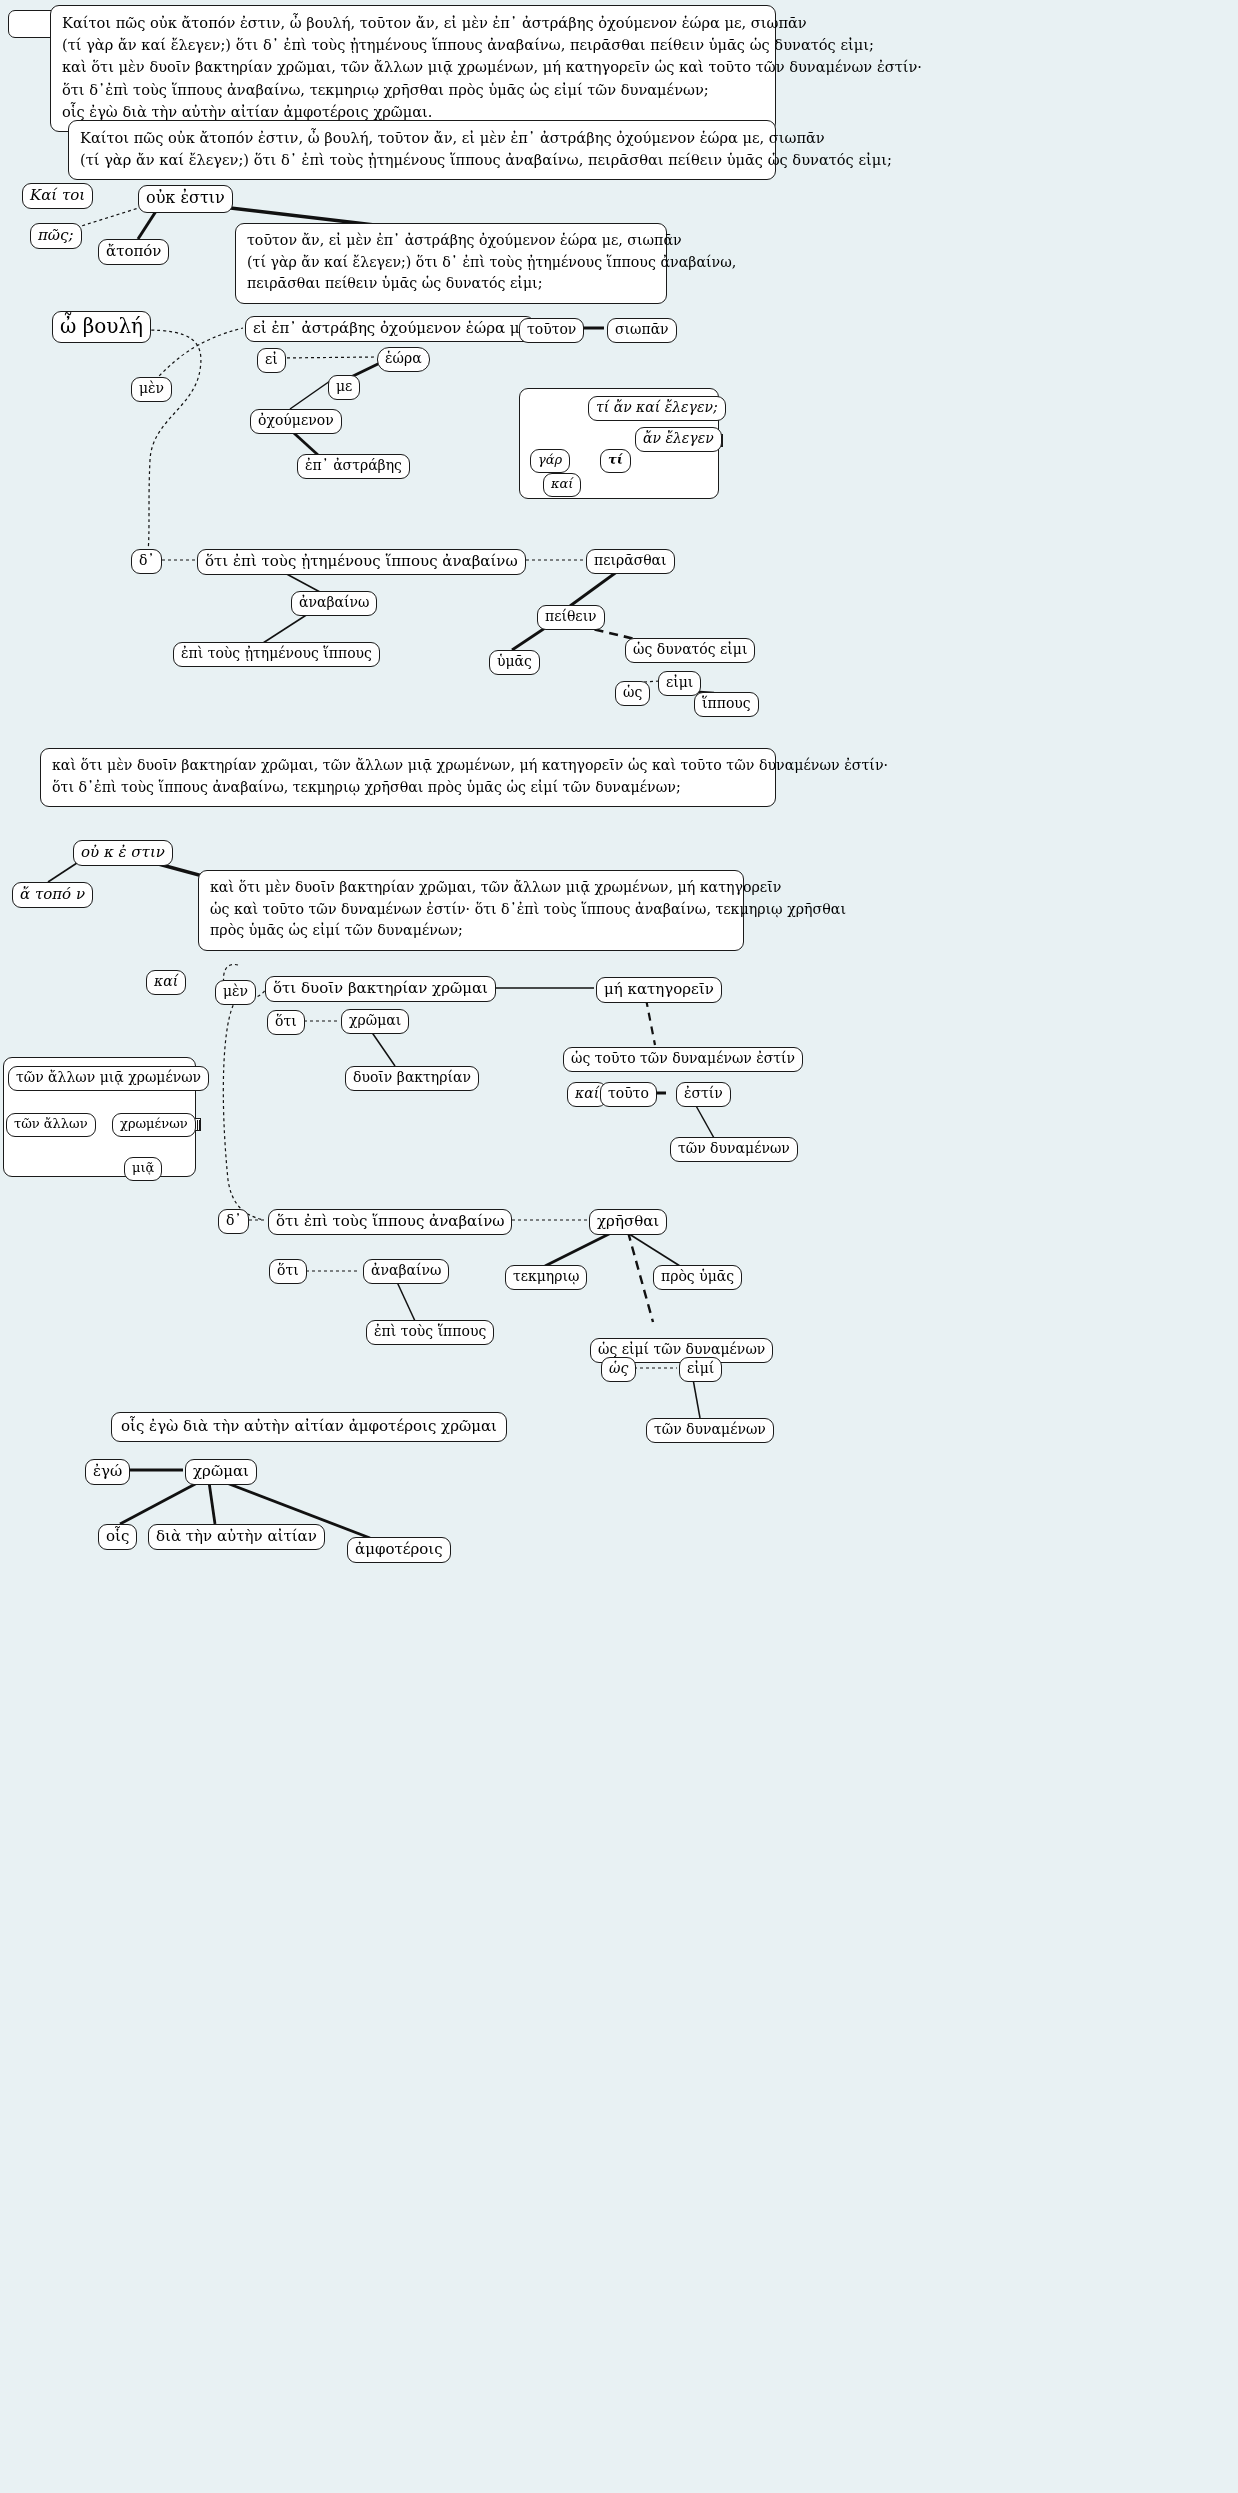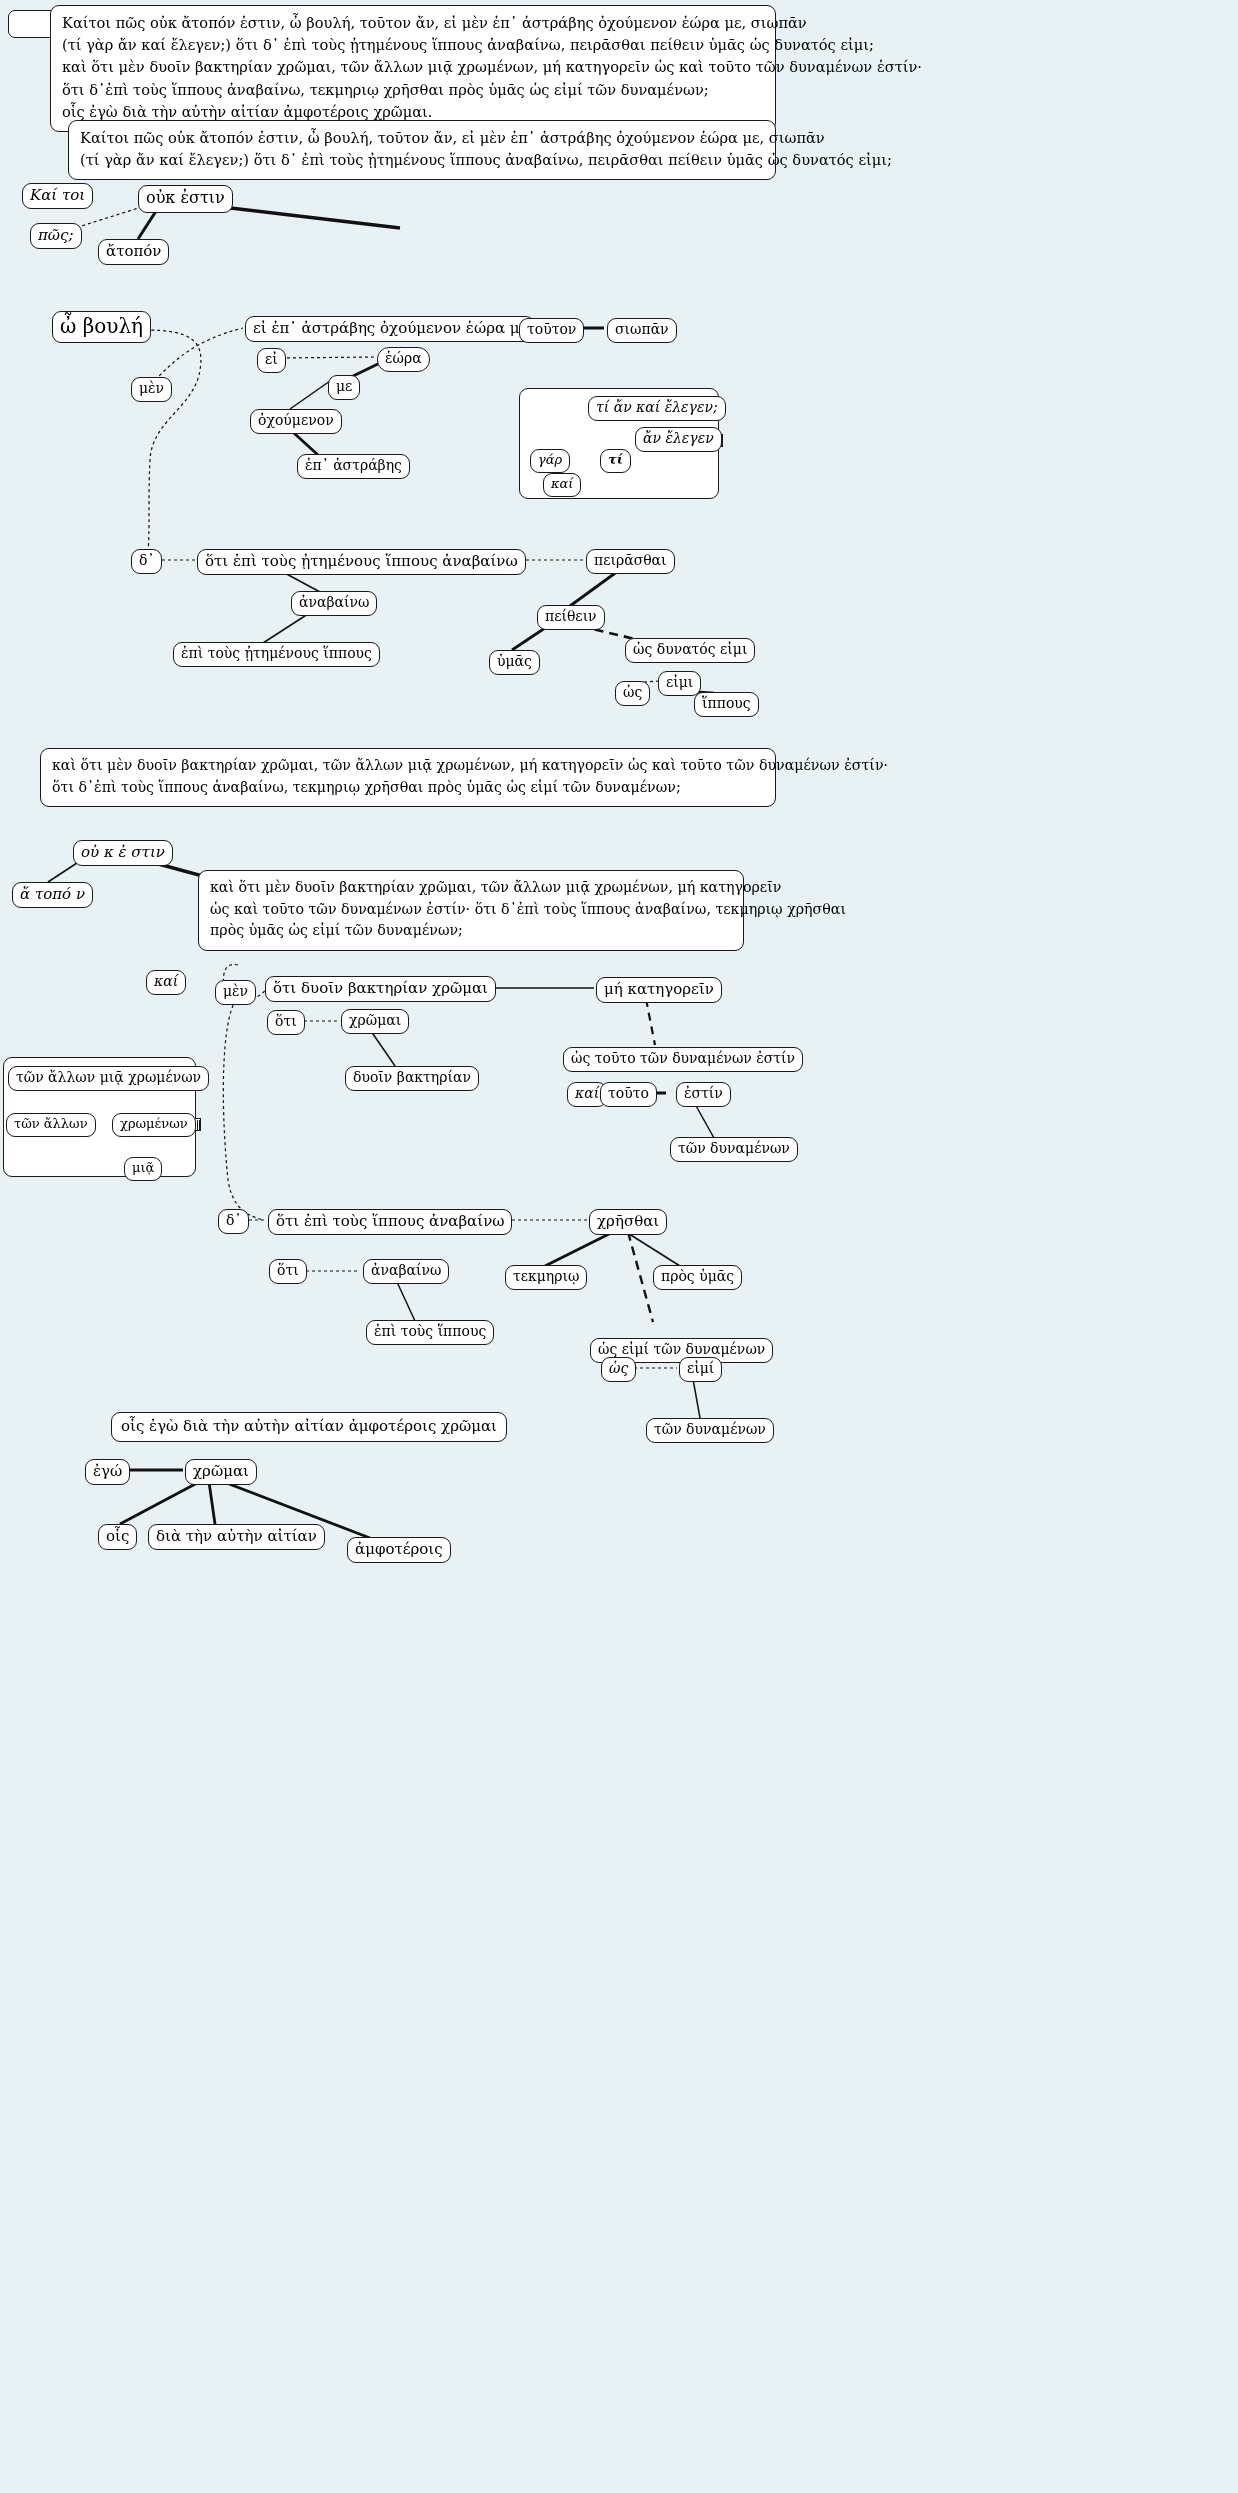--- a/index.html
+++ b/index.html
@@ -143,20 +143,26 @@
   </div>
 
   <div class="node" style="left:22px;top:183px;font-size:15px;font-style:italic;">Καί τοι</div>
 
   <div class="node" style="left:138px;top:185px;font-size:16px;">οὐκ ἐστιν</div>
 
   <div class="node" style="left:30px;top:223px;font-size:15px;font-style:italic;">πῶς;</div>
 
   <div class="node" style="left:98px;top:239px;font-size:15px;">ἄτοπόν</div>
 
+  <div class="para" style="left:235px;top:223px;width:432px;font-size:14.2px;">
+
+    <div>τοῦτον ἄν, εἰ μὲν ἐπ᾿ ἀστράβης ὀχούμενον ἑώρα με, σιωπᾶν</div>
+    <div>(τί γὰρ ἄν καί ἔλεγεν;) ὅτι δ᾿ ἐπὶ τοὺς ᾐτημένους ἵππους ἀναβαίνω,</div>
+    <div>πειρᾶσθαι πείθειν ὑμᾶς ὡς δυνατός εἰμι;</div>
+  </div>
 
   <div class="node" style="left:52px;top:311px;font-size:20px;">ὦ βουλή</div>
 
   <div class="node" style="left:131px;top:377px;font-size:14px;">μὲν</div>
 
   <div class="node" style="left:245px;top:316px;font-size:15px;">εἰ ἐπ᾿ ἀστράβης ὀχούμενον ἑώρα με</div>
 
   <div class="node" style="left:519px;top:318px;font-size:14px;">τοῦτον</div>
 
   <div class="node" style="left:607px;top:318px;font-size:14px;">σιωπᾶν</div>

